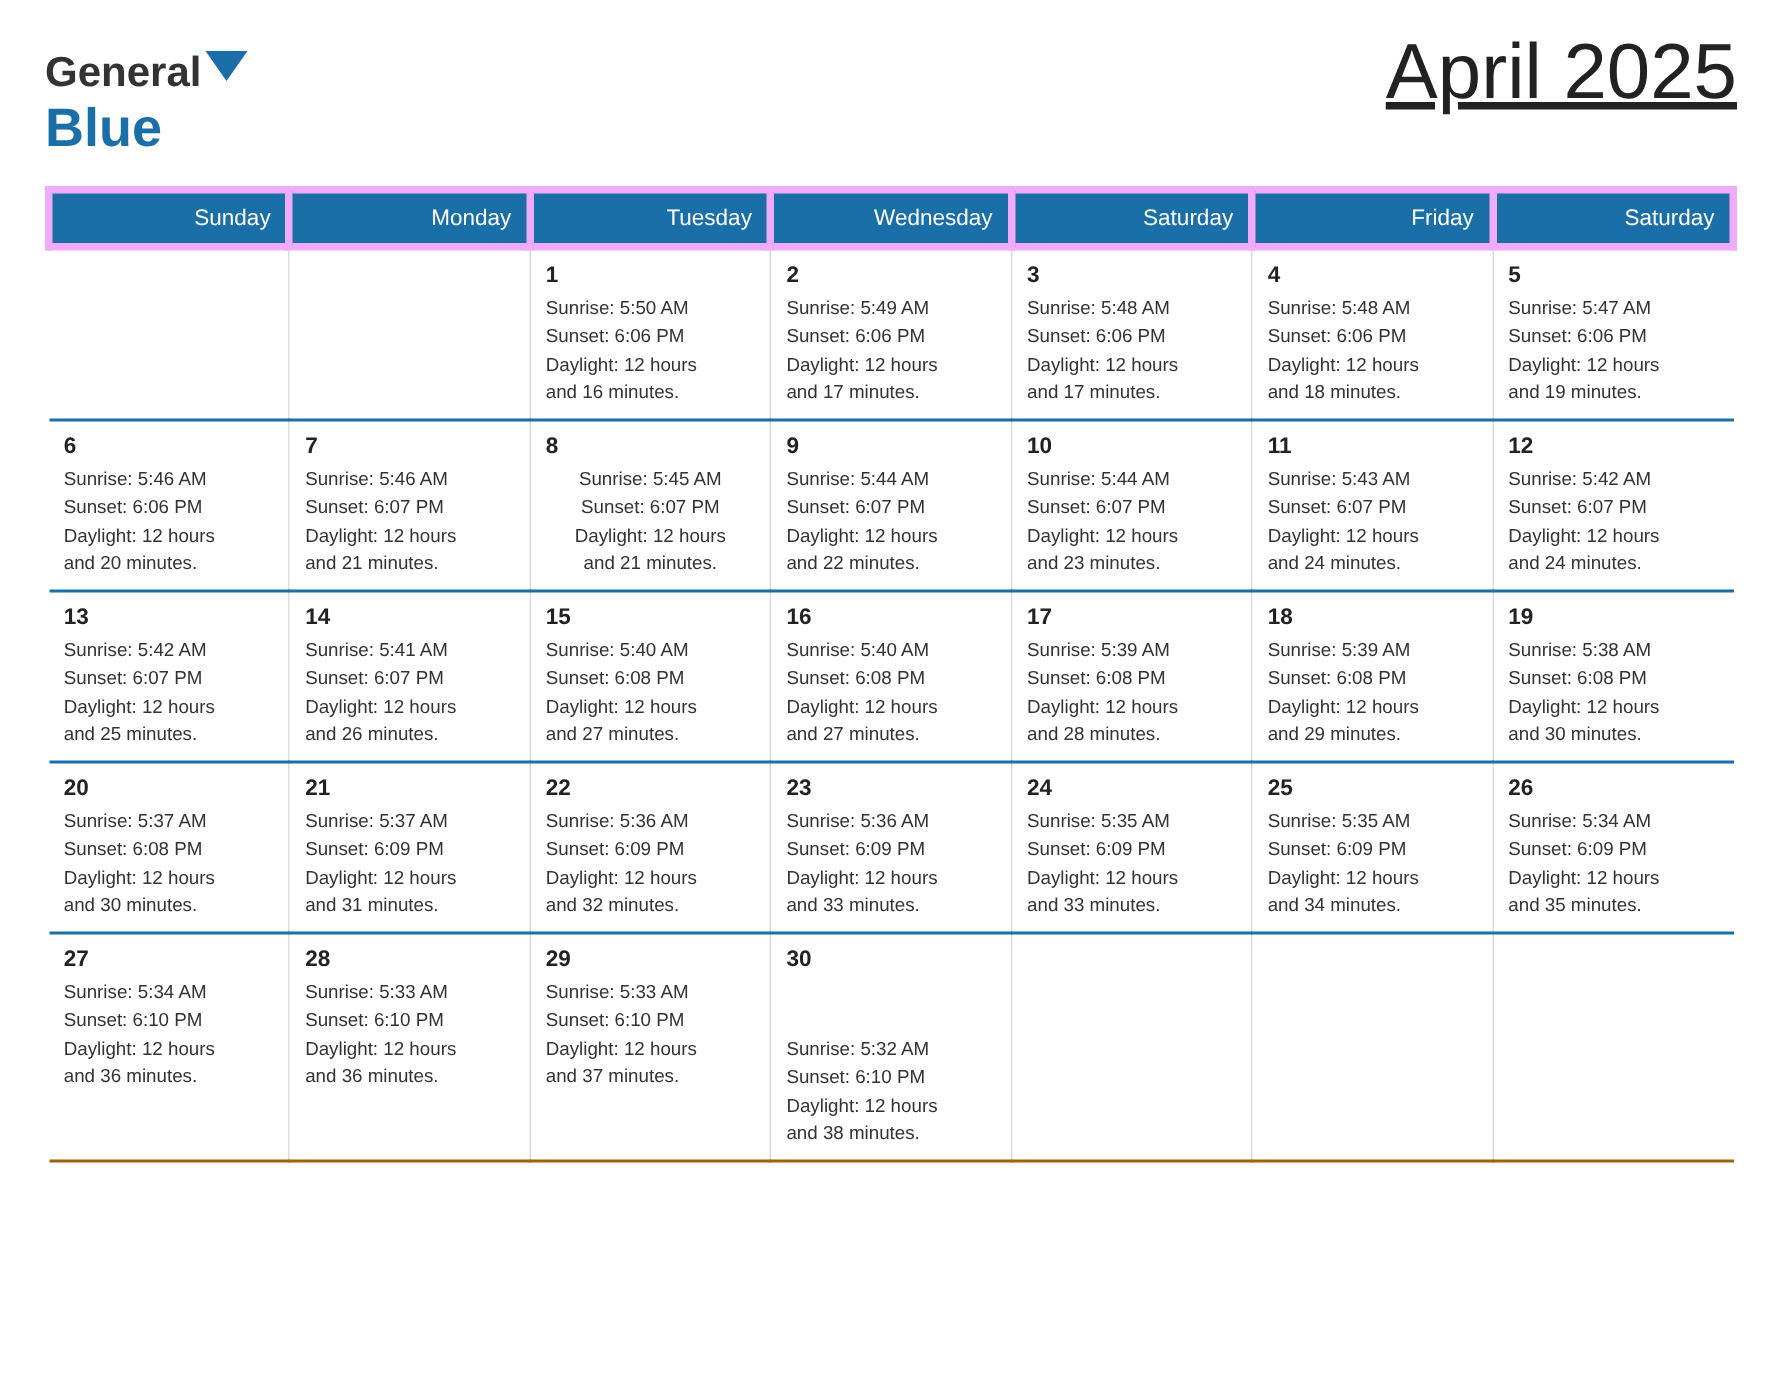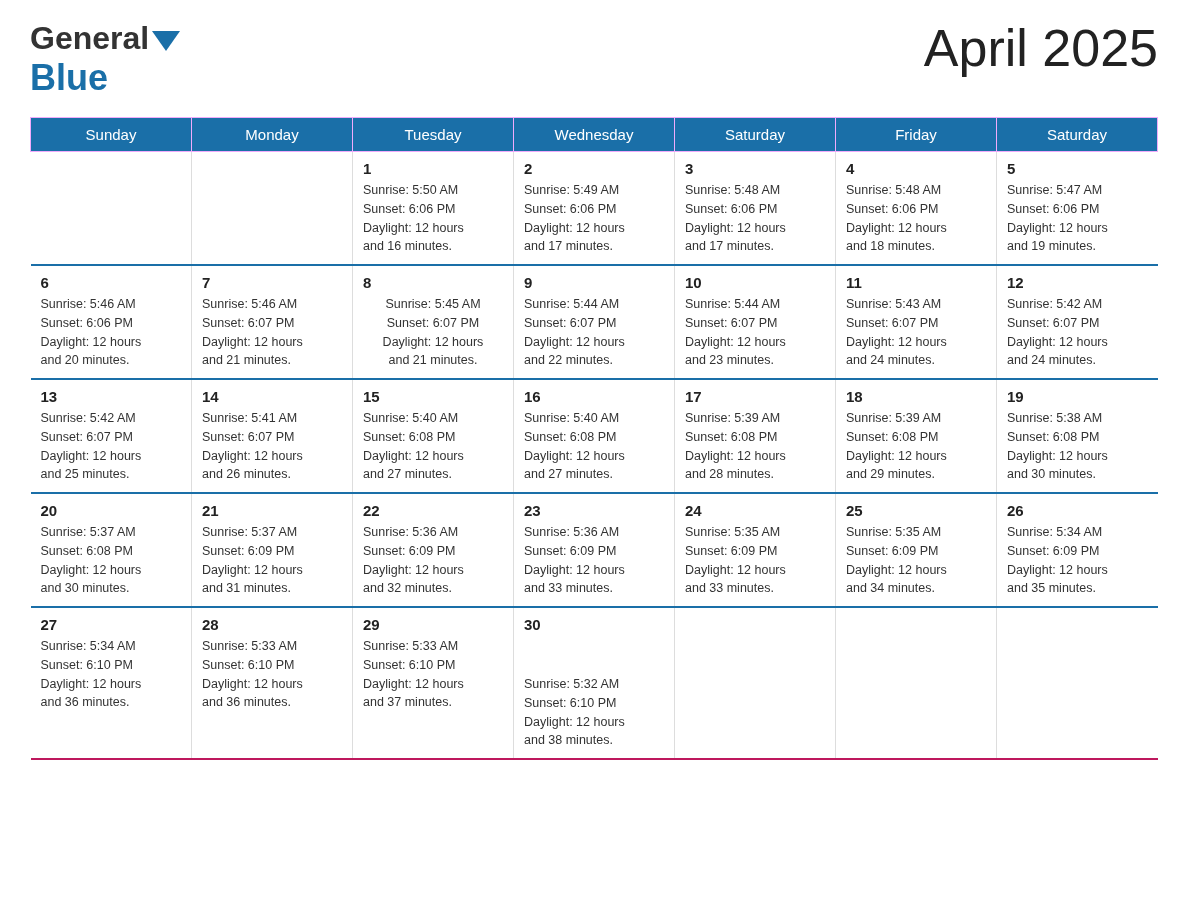--- a/index.html
+++ b/index.html
@@ -10,23 +10,24 @@
       min-height: 918px;
       padding: 20px 30px;
     }
     .header {
       display: flex;
       justify-content: space-between;
       align-items: flex-start;
       margin-bottom: 18px;
     }
     .logo-text-general {
-      font-size: 32px;
+      font-size: 28px;
       font-weight: bold;
       color: #333;
+      margin-top: 12px;
     }
     .logo-triangle {
       width: 0;
       height: 0;
       border-left: 14px solid transparent;
       border-right: 14px solid transparent;
       border-top: 20px solid #1a6fa8;
       display: inline-block;
       margin-left: 3px;
       margin-top: 4px;
@@ -46,40 +47,41 @@
       align-items: center;
     }
     .title-block {
       text-align: right;
     }
     .title-block h1 {
       font-size: 52px;
       font-weight: normal;
       color: #222;
       line-height: 1.1;
+      text-decoration: underline;
     }
     .title-block h2 {
       font-size: 20px;
       font-weight: normal;
       color: #444;
     }
     table {
       width: 100%;
       border-collapse: collapse;
     }
     thead tr {
       background-color: #1a6fa8;
     }
     thead th {
       color: #fff;
       font-size: 15px;
       font-weight: normal;
       padding: 8px 10px;
-      text-align: center;
-      border: 1px solid #f0abfc;
+      text-align: right;
+      border: 5px solid #f0abfc;
     }
     tbody tr {
       border-bottom: 2px solid #1a6fa8;
     }
     tbody td {
       vertical-align: top;
       padding: 8px 10px;
       border-right: 1px solid #ddd;
       font-size: 13px;
       color: #333;
@@ -96,21 +98,21 @@
       color: #222;
       display: block;
       margin-bottom: 4px;
     }
     .day-info {
       font-size: 12.5px;
       color: #333;
       line-height: 1.5;
     }
     tbody tr:last-child {
-      border-bottom: 2px solid #be185d;
+      border-bottom: 2px solid #a16207;
     }
     .empty-cell {
       background: #fff;
     }
   </style>
 </head>
 <body>
 
 <div class="header">
   <div class="logo-wrapper">

